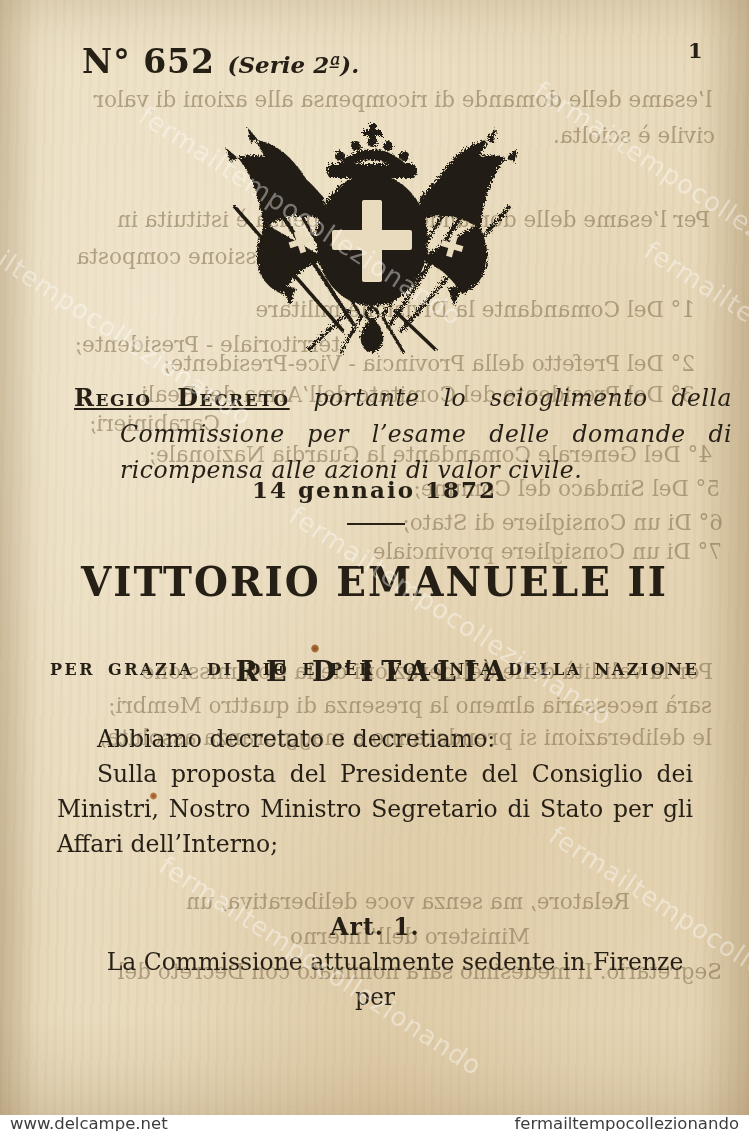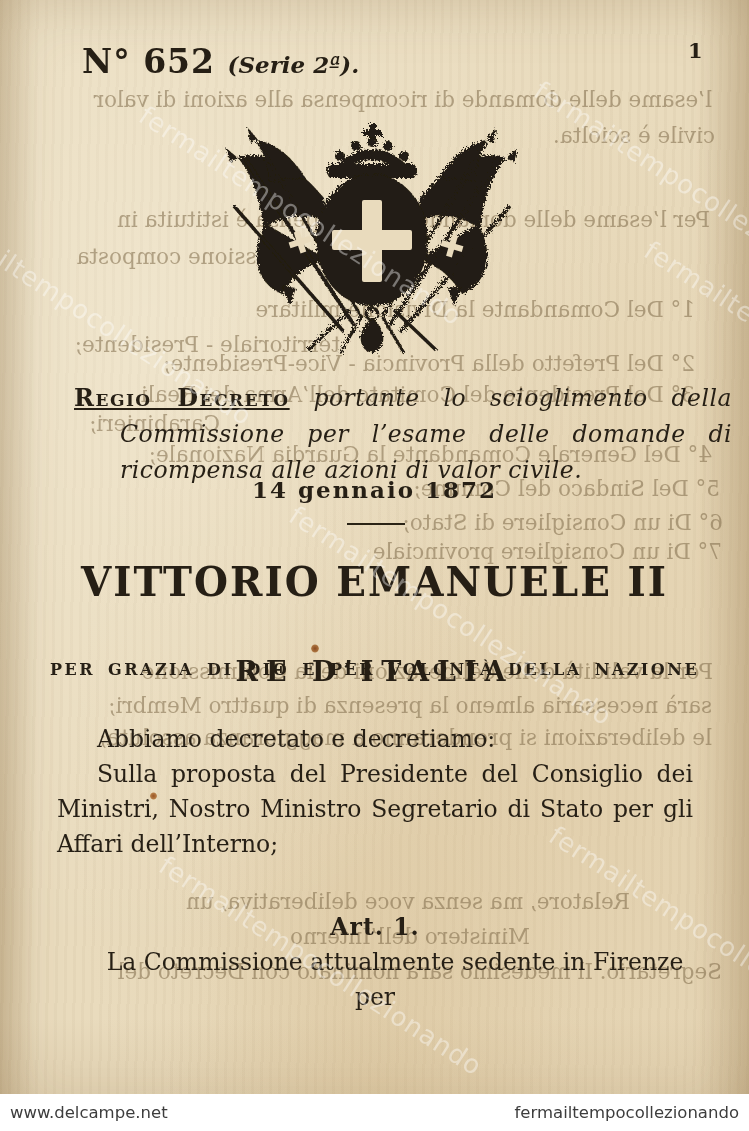--- a/index.html
+++ b/index.html
@@ -58,21 +58,21 @@
   #wm-layer{position:absolute;inset:0;z-index:6;pointer-events:none;}
   .watermark{
     position:absolute;white-space:nowrap;
     font-family:"DejaVu Sans","Liberation Sans",sans-serif;
     font-size:26px;letter-spacing:1px;
     color:rgba(255,255,255,0.40);
     transform:rotate(33deg);transform-origin:left top;
   }
   
   #footer{
-    position:absolute;left:0;right:0;bottom:0;height:37px;z-index:8;
+    position:absolute;left:0;right:0;bottom:0;height:16px;z-index:8;
     background:#ffffff;display:flex;justify-content:space-between;align-items:center;
     padding:0 10px;box-sizing:border-box;
     font-family:"DejaVu Sans","Liberation Sans",sans-serif;
     font-size:16.5px;color:#3d3d3d;
   }
 </style>
 </head>
 <body>
 
 <div id="page">

